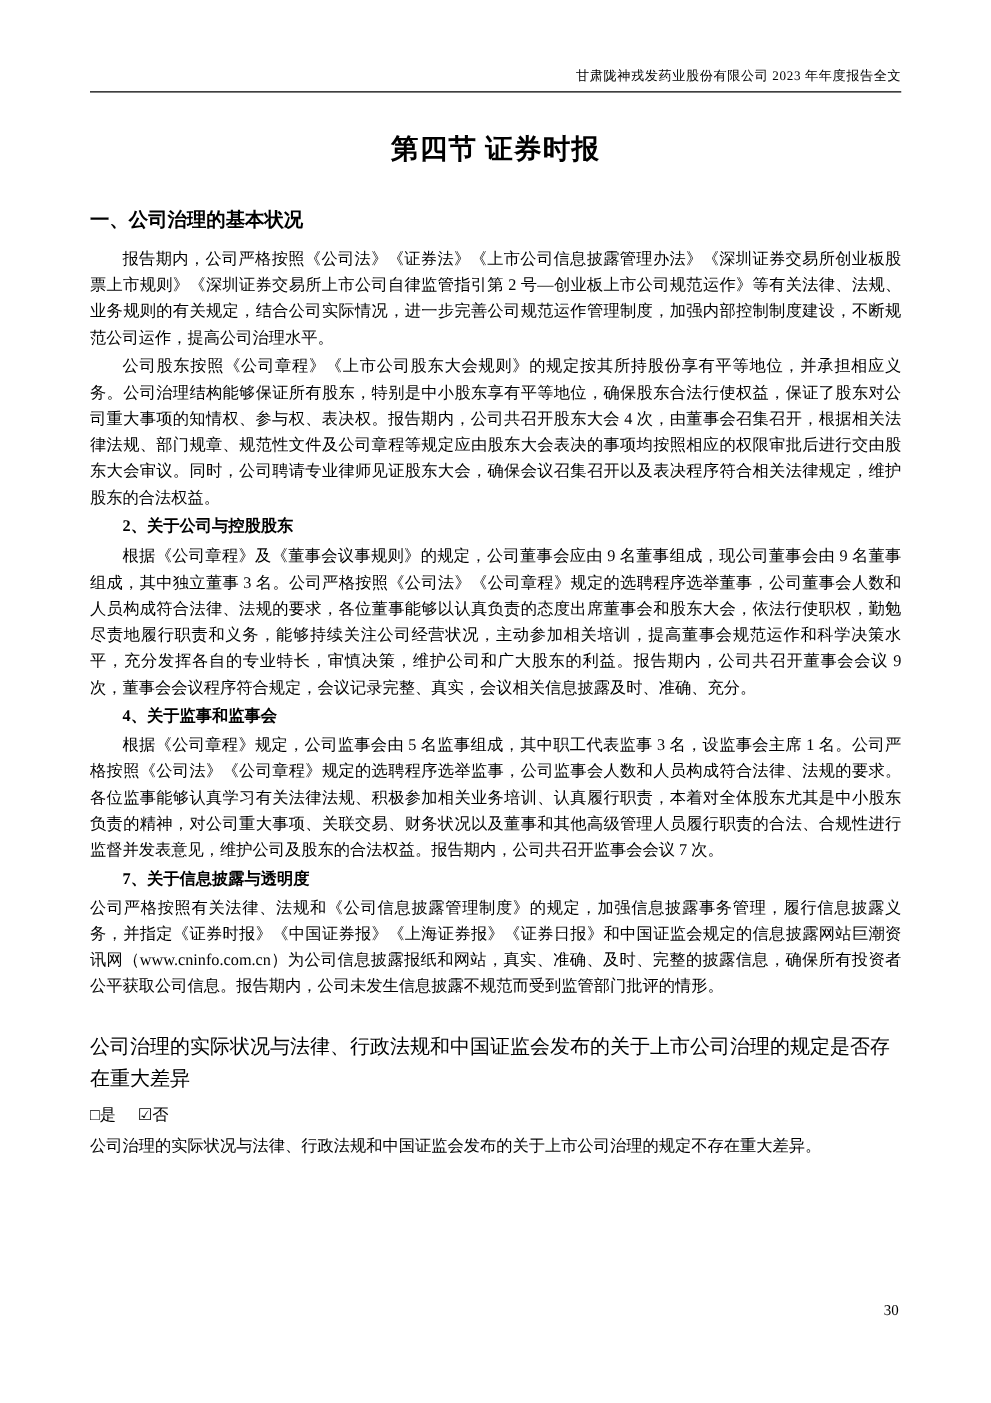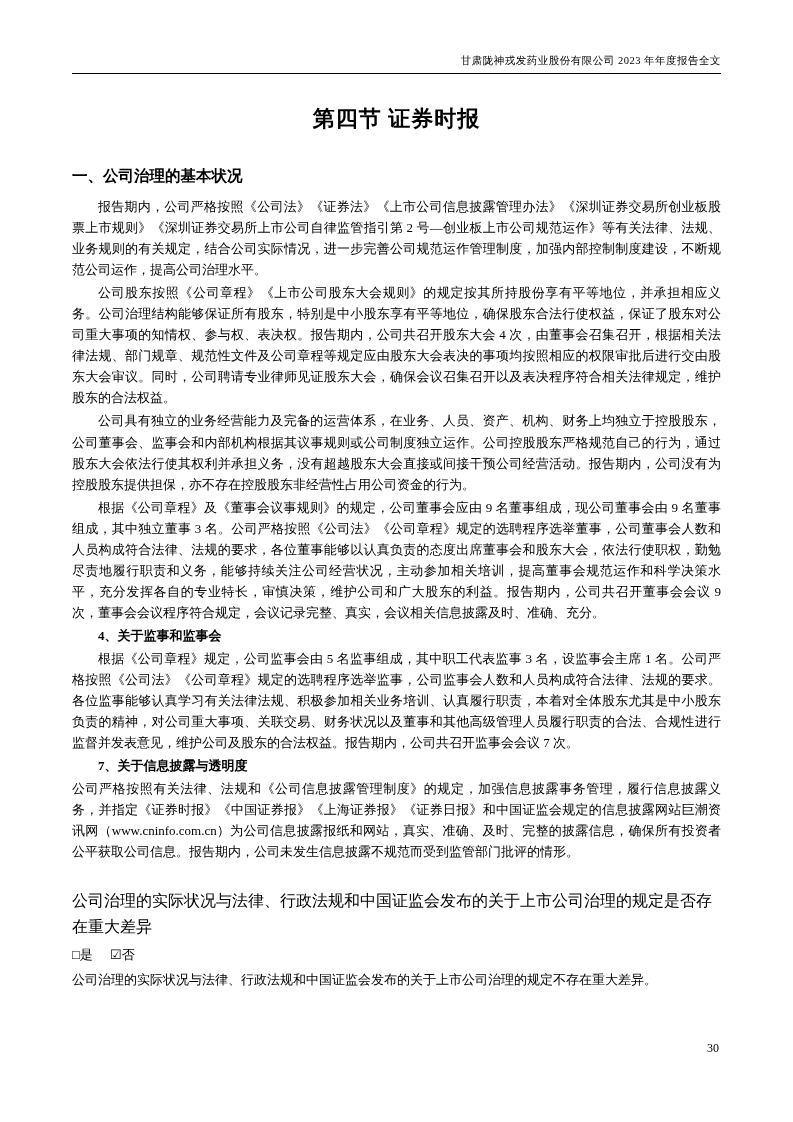--- a/index.html
+++ b/index.html
@@ -102,21 +102,21 @@
   <div class="content">
 
     <h1 class="doc-title">第四节 证券时报</h1>
 
     <h2 class="heading-1">一、公司治理的基本状况</h2>
 
     <p class="body-text indent">报告期内，公司严格按照《公司法》《证券法》《上市公司信息披露管理办法》《深圳证券交易所创业板股票上市规则》《深圳证券交易所上市公司自律监管指引第 2 号—创业板上市公司规范运作》等有关法律、法规、业务规则的有关规定，结合公司实际情况，进一步完善公司规范运作管理制度，加强内部控制制度建设，不断规范公司运作，提高公司治理水平。</p>
 
     <p class="para indent">公司股东按照《公司章程》《上市公司股东大会规则》的规定按其所持股份享有平等地位，并承担相应义务。公司治理结构能够保证所有股东，特别是中小股东享有平等地位，确保股东合法行使权益，保证了股东对公司重大事项的知情权、参与权、表决权。报告期内，公司共召开股东大会 4 次，由董事会召集召开，根据相关法律法规、部门规章、规范性文件及公司章程等规定应由股东大会表决的事项均按照相应的权限审批后进行交由股东大会审议。同时，公司聘请专业律师见证股东大会，确保会议召集召开以及表决程序符合相关法律规定，维护股东的合法权益。</p>
 
-    <p class="para indent">公司具有独立的业务经营能力及完备的运营体系，在业务、人员、资产、机构、财务上均独立于控股股东，公司董事会、监事会和内部机构根据其议事规则或公司制度独立运作。公司控股股东严格规范自己的行为，通过股东大会依法行使其权利并承担义务，没有超越股东大会直接或间接干预公司经营活动。报告期内，公司没有为控股股东提供担保，亦不存在控股股东非经营性占用公司资金的行为。</p>
+    <h3 class="sub-heading">2、关于公司与控股股东</h3>
 
     <p class="para indent">根据《公司章程》及《董事会议事规则》的规定，公司董事会应由 9 名董事组成，现公司董事会由 9 名董事组成，其中独立董事 3 名。公司严格按照《公司法》《公司章程》规定的选聘程序选举董事，公司董事会人数和人员构成符合法律、法规的要求，各位董事能够以认真负责的态度出席董事会和股东大会，依法行使职权，勤勉尽责地履行职责和义务，能够持续关注公司经营状况，主动参加相关培训，提高董事会规范运作和科学决策水平，充分发挥各自的专业特长，审慎决策，维护公司和广大股东的利益。报告期内，公司共召开董事会会议 9 次，董事会会议程序符合规定，会议记录完整、真实，会议相关信息披露及时、准确、充分。</p>
 
     <h3 class="sub-heading">4、关于监事和监事会</h3>
     <p class="para indent">根据《公司章程》规定，公司监事会由 5 名监事组成，其中职工代表监事 3 名，设监事会主席 1 名。公司严格按照《公司法》《公司章程》规定的选聘程序选举监事，公司监事会人数和人员构成符合法律、法规的要求。各位监事能够认真学习有关法律法规、积极参加相关业务培训、认真履行职责，本着对全体股东尤其是中小股东负责的精神，对公司重大事项、关联交易、财务状况以及董事和其他高级管理人员履行职责的合法、合规性进行监督并发表意见，维护公司及股东的合法权益。报告期内，公司共召开监事会会议 7 次。</p>
 
     <h3 class="sub-heading">7、关于信息披露与透明度</h3>
     <p class="para">公司严格按照有关法律、法规和《公司信息披露管理制度》的规定，加强信息披露事务管理，履行信息披露义务，并指定《证券时报》《中国证券报》《上海证券报》《证券日报》和中国证监会规定的信息披露网站巨潮资讯网（www.cninfo.com.cn）为公司信息披露报纸和网站，真实、准确、及时、完整的披露信息，确保所有投资者公平获取公司信息。报告期内，公司未发生信息披露不规范而受到监管部门批评的情形。</p>
 
     <p class="compliance-question">公司治理的实际状况与法律、行政法规和中国证监会发布的关于上市公司治理的规定是否存在重大差异</p>

